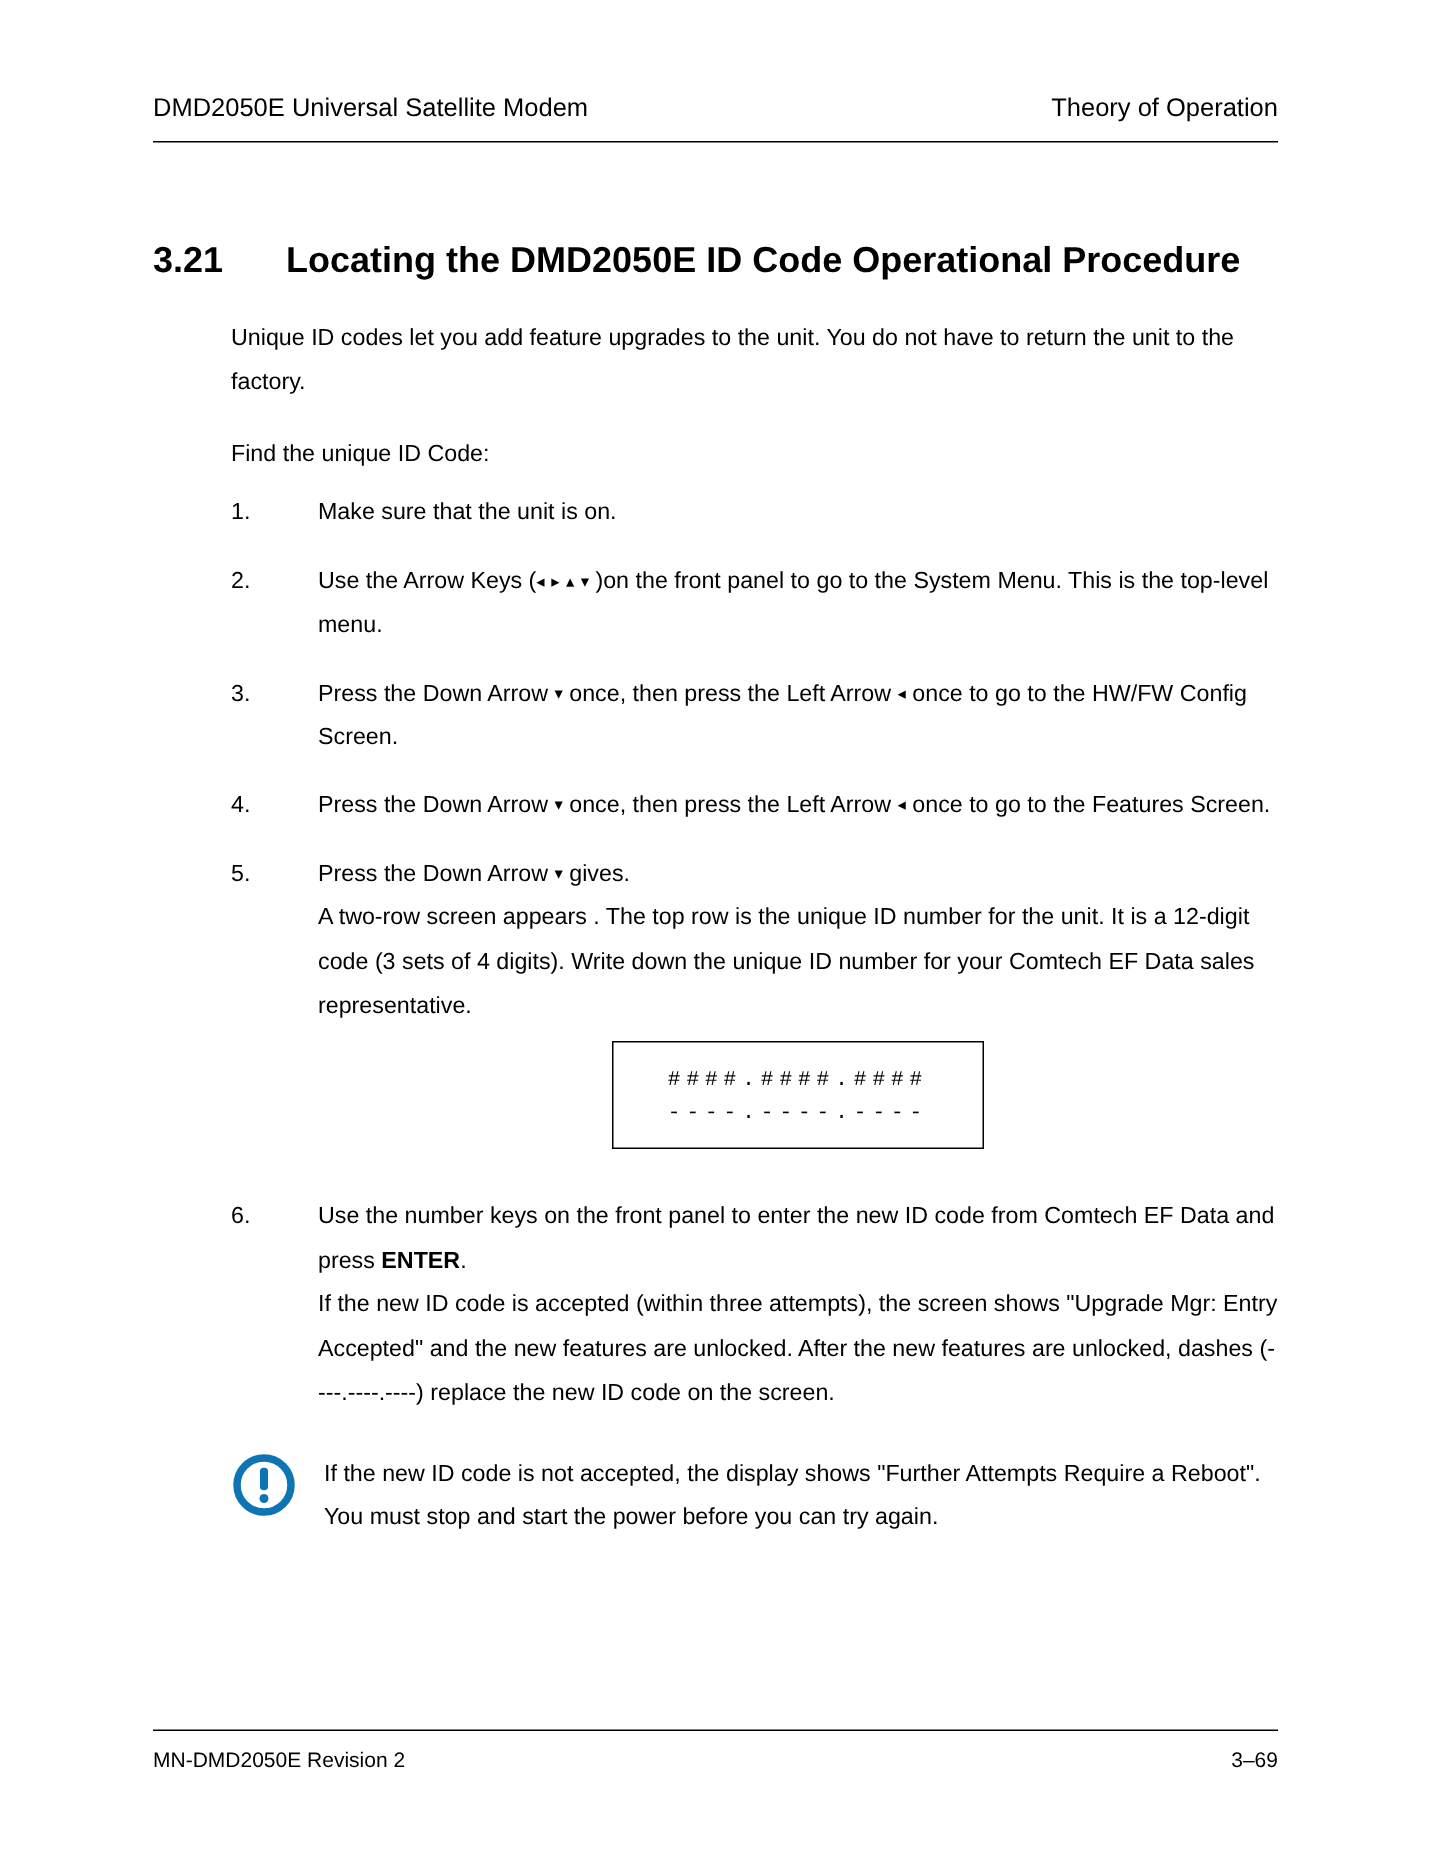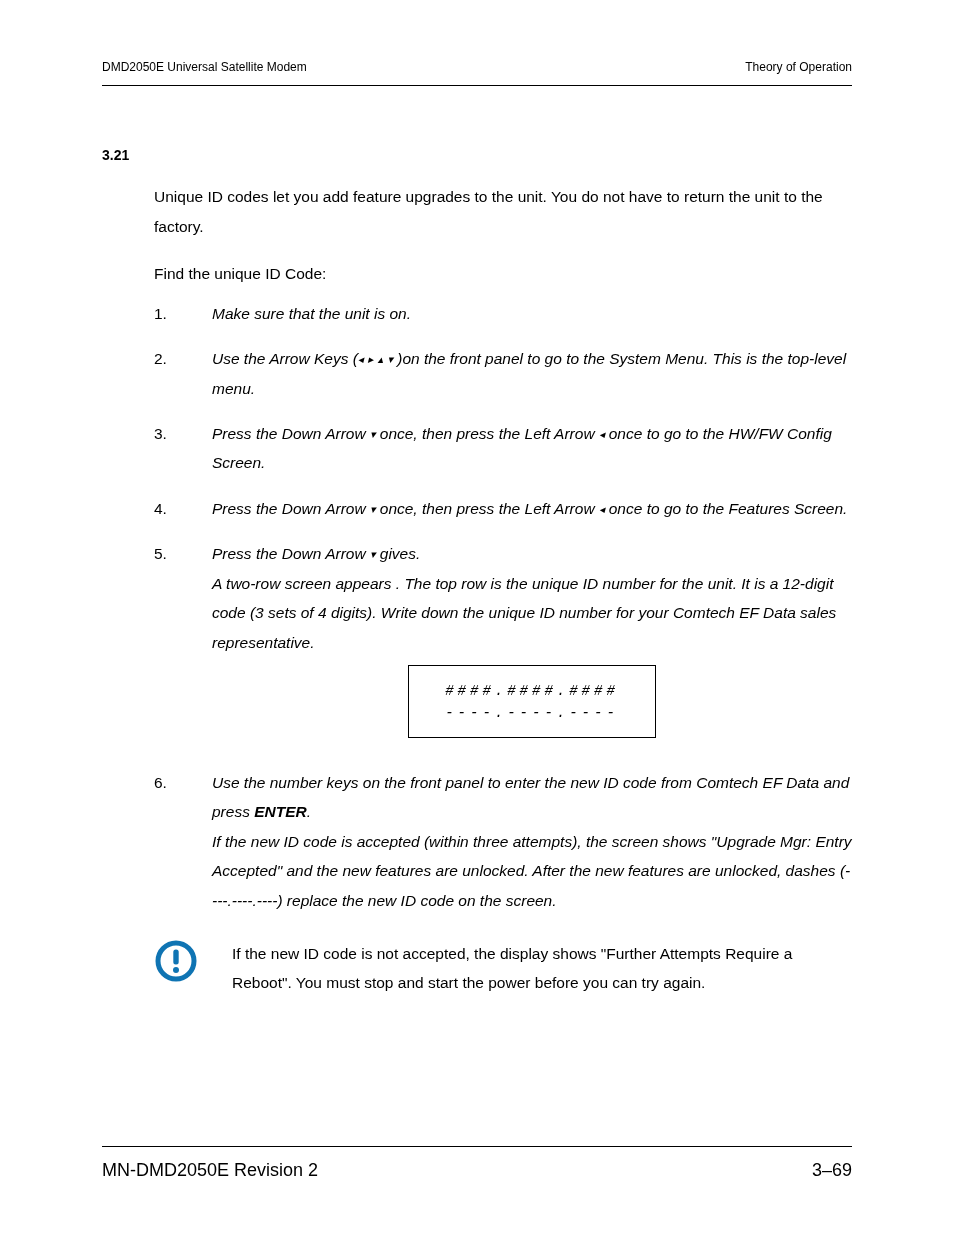--- a/index.html
+++ b/index.html
@@ -10,52 +10,52 @@
     width: 954px;
     height: 1235px;
     position: relative;
     padding: 56px 102px 48px 102px;
     font-size: 15.5px;
     line-height: 1.9;
   }
   .running-head {
     display: flex;
     justify-content: space-between;
-    font-size: 12px;
+    font-size: 17px;
     margin-bottom: 6px;
   }
   .rule {
     border: none;
     border-top: 1.5px solid #000;
   }
   .rule.top { margin-top: 2px; }
   .sect-head {
     display: flex;
     gap: 42px;
     font-weight: 700;
-    font-size: 14px;
+    font-size: 24px;
     margin-top: 56px;
     margin-bottom: 14px;
   }
   .body-block { margin-left: 52px; }
   .para { margin-top: 0; margin-bottom: 18px; }
   .intro3 { margin-bottom: 10px; }
   ol.steps {
     list-style: none;
     margin-left: 0;
     padding-left: 0;
   }
   ol.steps > li {
     display: flex;
     margin-bottom: 16px;
   }
   ol.steps > li .num {
     flex: 0 0 58px;
   }
-  ol.steps > li .txt { flex: 1; font-style: italic; }
+  ol.steps > li .txt { flex: 1; }
   .arrow {
     display: inline-block;
     font-size: 11px;
     vertical-align: 1px;
   }
   .lcd {
     border: 1.5px solid #000;
     width: 248px;
     margin: 8px auto 14px auto;
     padding: 14px 0 12px 0;
@@ -66,44 +66,45 @@
     line-height: 1.6;
   }
   .bold { font-weight: 700; text-align: center; }
   .note-row {
     display: flex;
     align-items: flex-start;
     gap: 18px;
     margin-left: 52px;
     margin-top: 24px;
   }
-  .note-row .txt { flex: 1; margin-left: 16px; }
+  .note-row .txt { flex: 1; }
   .footer-bar {
     position: absolute;
     left: 102px; right: 102px; bottom: 48px;
   }
   .footer-line {
     display: flex;
     justify-content: space-between;
-    font-size: 18px;
+    font-size: 14px;
     margin-top: 6px;
   }
   .excl-icon svg { display: block; }
 </style>
 </head>
 <body>
 
 <div class="running-head">
   <span>DMD2050E Universal Satellite Modem</span>
   <span>Theory of Operation</span>
 </div>
 <hr class="rule top">
 
 <div class="sect-head">
   <span>3.21</span>
+  <span>Locating the DMD2050E ID Code Operational Procedure</span>
 </div>
 
 <div class="body-block">
   <p class="para">Unique ID codes let you add feature upgrades to the unit. You do not have to return the unit to the factory.</p>
   <p class="para intro3">Find the unique ID Code:</p>
 
   <ol class="steps">
 
     <li>
       <span class="num">1.</span>

